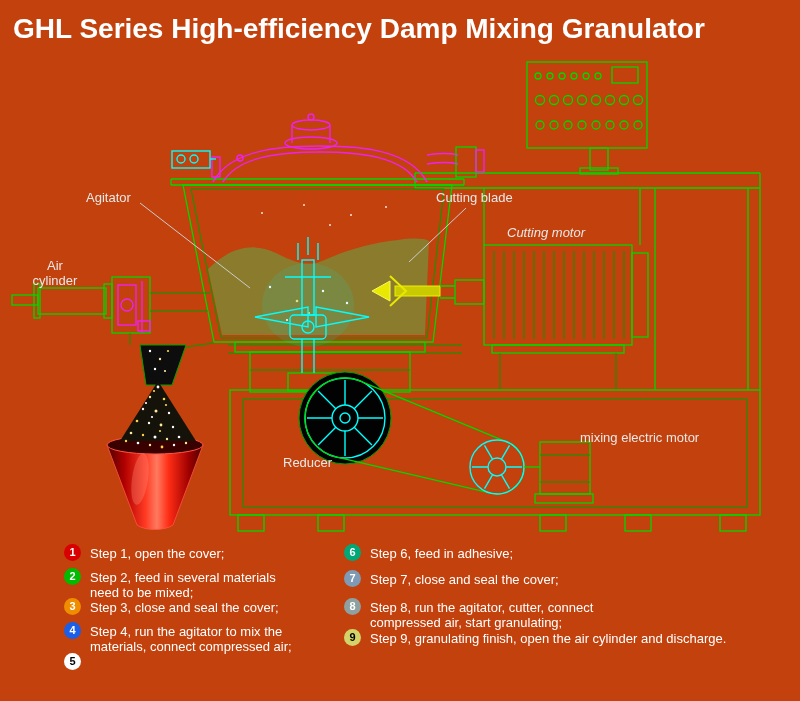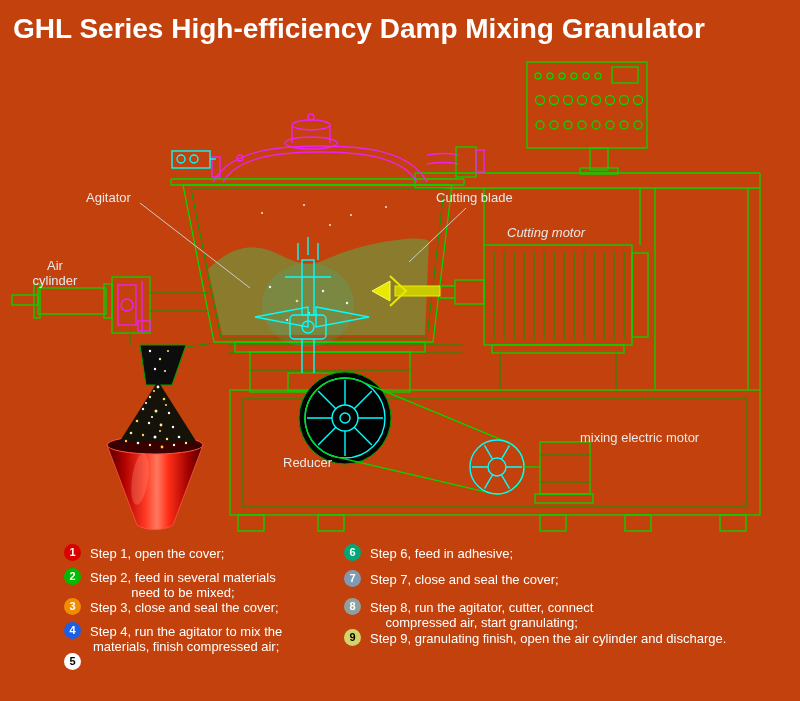--- a/index.html
+++ b/index.html
@@ -28,21 +28,21 @@
   
   .step {
     position:absolute; display:flex; align-items:flex-start;
     color:#ffffff; font-size:13px; line-height:15px;
   }
   .badge {
     flex:0 0 auto; width:17px; height:17px; border-radius:50%;
     display:flex; align-items:center; justify-content:center;
     font-size:11px; font-weight:bold; margin-right:9px; margin-top:-2px;
   }
-  .step-text { white-space:pre-line;text-align:center; }
+  .step-text { white-space:pre-line; }
 </style>
 </head>
 <body>
 
 <div class="page">
 
   <h1 class="title">GHL Series High-efficiency Damp Mixing Granulator</h1>
 
   <div class="diagram">
     <svg width="800" height="480" viewBox="0 0 800 480">
@@ -305,21 +305,21 @@
     </div>
 
     <div class="step" style="left:64px; top:600px; width:280px;">
       <span class="badge" style="background-color: rgb(240, 140, 0); color: rgb(255, 255, 255);">3</span>
       <span class="step-text">Step 3, close and seal the cover;</span>
     </div>
 
     <div class="step" style="left:64px; top:624px; width:280px;">
       <span class="badge" style="background-color: rgb(27, 95, 232); color: rgb(255, 255, 255);">4</span>
       <span class="step-text">Step 4, run the agitator to mix the
-materials, finish compressed air;</span>
+materials, connect compressed air;</span>
     </div>
 
     <div class="step" style="left:64px; top:655px; width:280px;">
       <span class="badge" style="background-color: rgb(255, 255, 255); color: rgb(0, 0, 0);">5</span>
     </div>
 
     <div class="step" style="left:344px; top:546px; width:430px;">
       <span class="badge" style="background-color: rgb(0, 168, 120); color: rgb(255, 255, 255);">6</span>
       <span class="step-text">Step 6, feed in adhesive;</span>
     </div>

